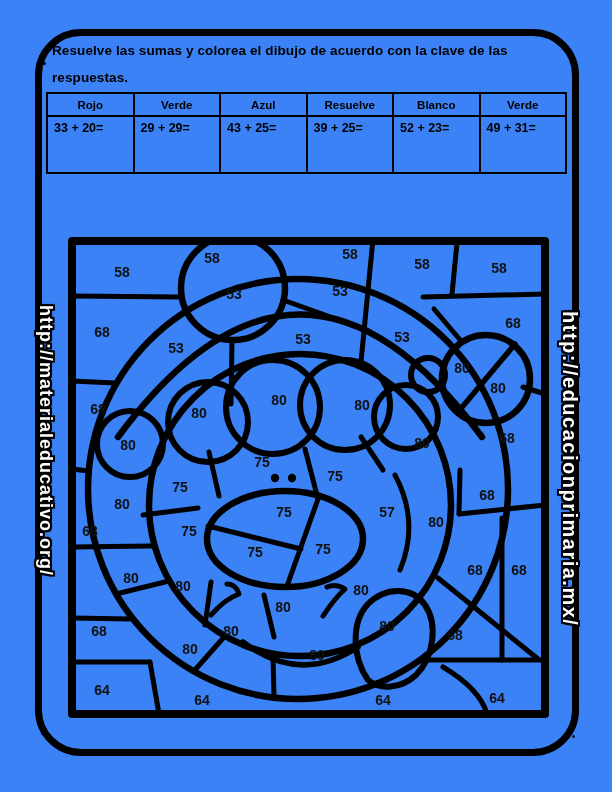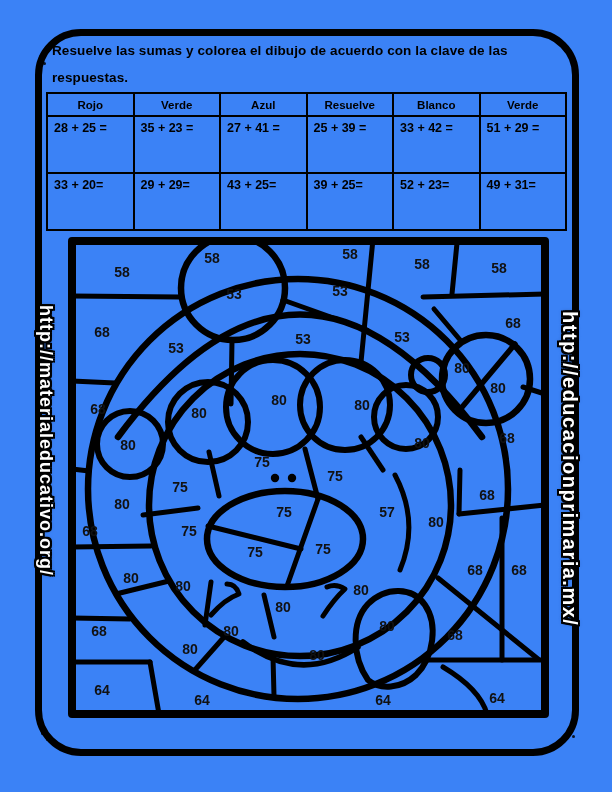--- a/index.html
+++ b/index.html
@@ -52,28 +52,20 @@
 
   <table class="key">
     <tbody id="key-body">
         <tr>
           <th>Rojo</th>
           <th>Verde</th>
           <th>Azul</th>
           <th>Resuelve</th>
           <th>Blanco</th>
           <th>Verde</th>
-        </tr>
-        <tr>
-          <td>28 + 25 =</td>
-          <td>35 + 23 =</td>
-          <td>27 + 41 =</td>
-          <td>25 + 39 =</td>
-          <td>33 + 42 =</td>
-          <td>51 + 29 =</td>
         </tr>
         <tr>
           <td>33 + 20=</td>
           <td>29 + 29=</td>
           <td>43 + 25=</td>
           <td>39 + 25=</td>
           <td>52 + 23=</td>
           <td>49 + 31=</td>
         </tr>
       </tbody>

